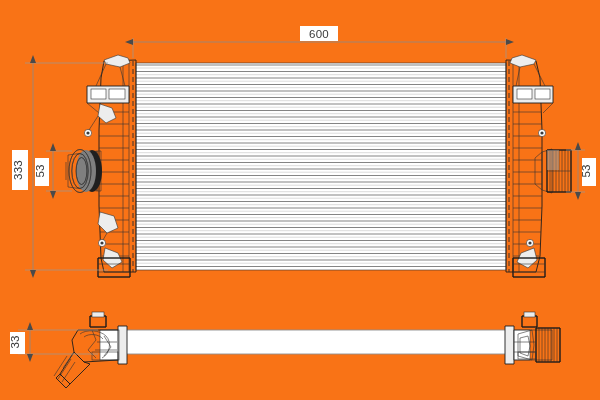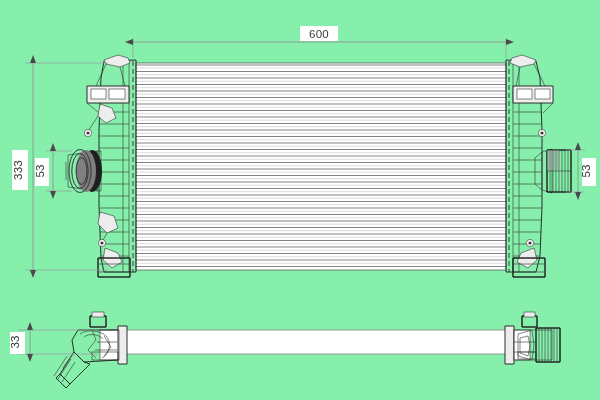--- a/index.html
+++ b/index.html
@@ -11,21 +11,21 @@
   body {
     width: 600px;
     height: 400px;
     overflow: hidden;
     font-family: "Liberation Sans", sans-serif;
   }
   #stage {
     position: relative;
     width: 600px;
     height: 400px;
-    background: #86efac;
+    background: #f97316;
   }
   #stage svg {
     position: absolute;
     top: 0;
     left: 0;
     display: block;
   }
   .dim-text {
     font-family: "Liberation Sans", sans-serif;
     font-size: 11.5px;

